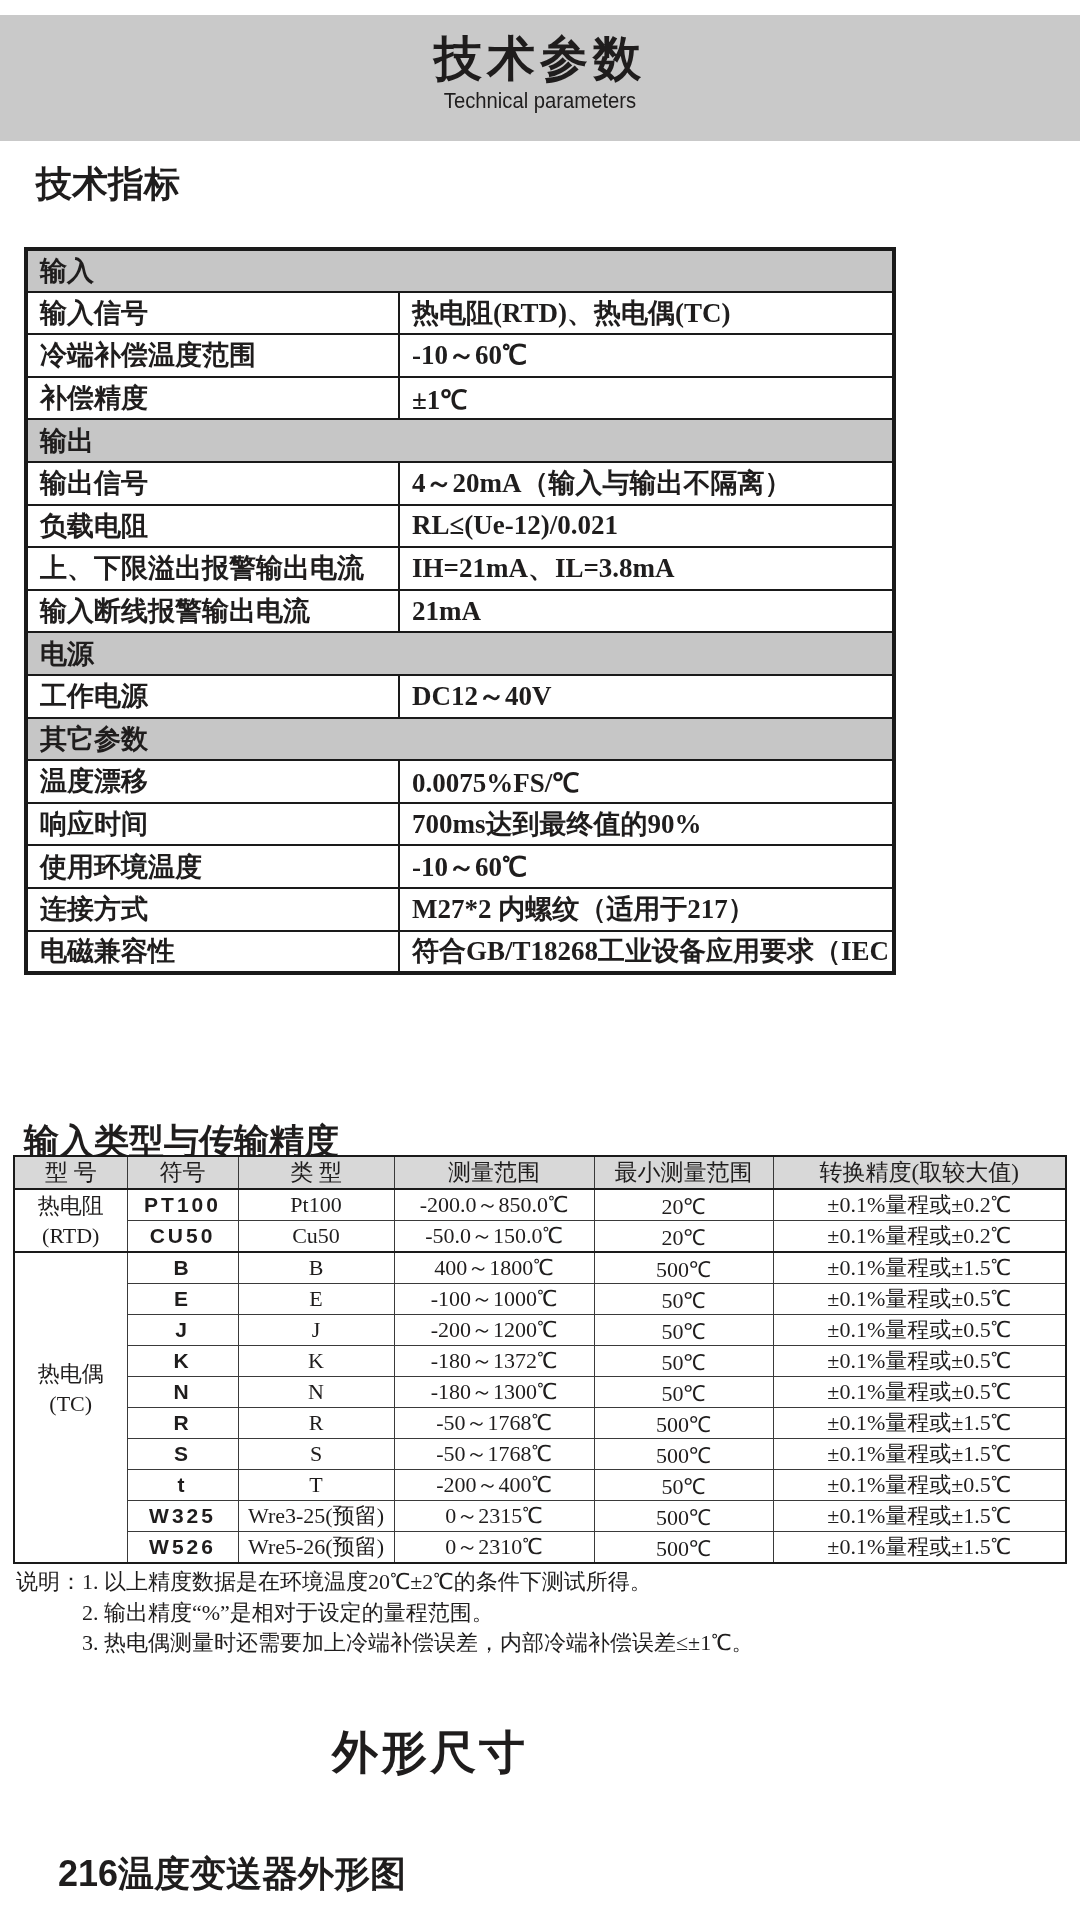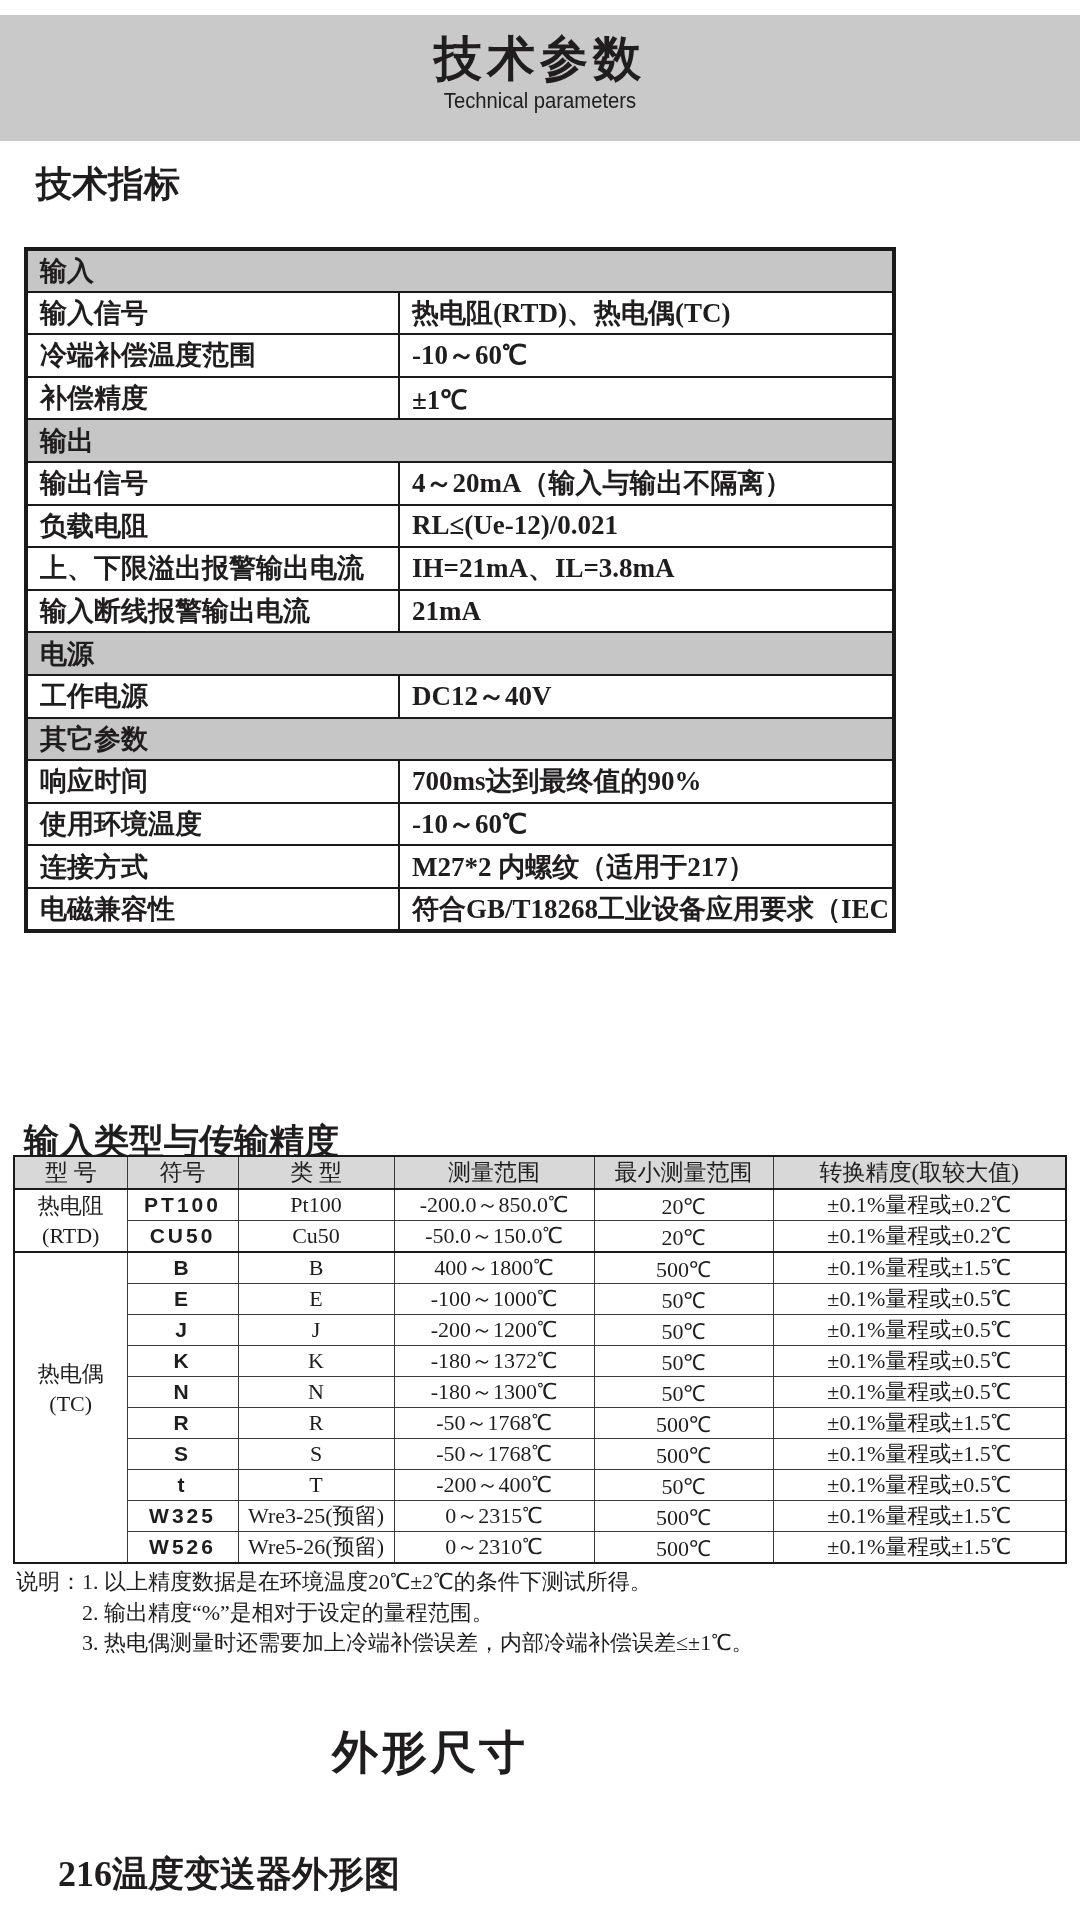--- a/index.html
+++ b/index.html
@@ -24,21 +24,21 @@
   }
   .banner-title{
     font-family:"Liberation Sans", sans-serif;font-weight:bold;
     font-size:48px;letter-spacing:5px;padding-top:18px;line-height:1.1;
   }
   .banner-sub{
     font-family:"Liberation Sans", sans-serif;font-size:22px;
     letter-spacing:0px;margin-top:2px;transform:scaleX(.92);
   }
   
-  .h-sans{font-family:Liberation Serif, serif;font-weight:bold;}
+  .h-sans{font-family:Liberation Sans, sans-serif;font-weight:bold;}
   #spec-heading{position:absolute;top:160px;left:36px;font-size:36px;}
   #input-heading{position:absolute;top:1118px;left:24px;font-size:35px;}
   #dim-title{position:absolute;top:1722px;left:0;width:860px;text-align:center;font-size:46px;letter-spacing:3px;}
   #outline-heading{position:absolute;top:1850px;left:30px;font-size:36px;margin-left:28px;}
   
   #spec-table{
     position:absolute;top:247px;left:24px;width:872px;
     border-collapse:collapse;table-layout:fixed;
     border:4px solid var(--border-dark);
     font-size:27px;font-weight:bold;
@@ -130,20 +130,24 @@
       </tr>
       <tr>
         <td colspan="2" class="sec">电源</td>
       </tr>
       <tr>
         <td>工作电源</td>
         <td>DC12～40V</td>
       </tr>
       <tr>
         <td colspan="2" class="sec">其它参数</td>
+      </tr>
+      <tr>
+        <td>温度漂移</td>
+        <td>0.0075%FS/℃</td>
       </tr>
       <tr>
         <td>响应时间</td>
         <td>700ms达到最终值的90%</td>
       </tr>
       <tr>
         <td>使用环境温度</td>
         <td>-10～60℃</td>
       </tr>
       <tr>

